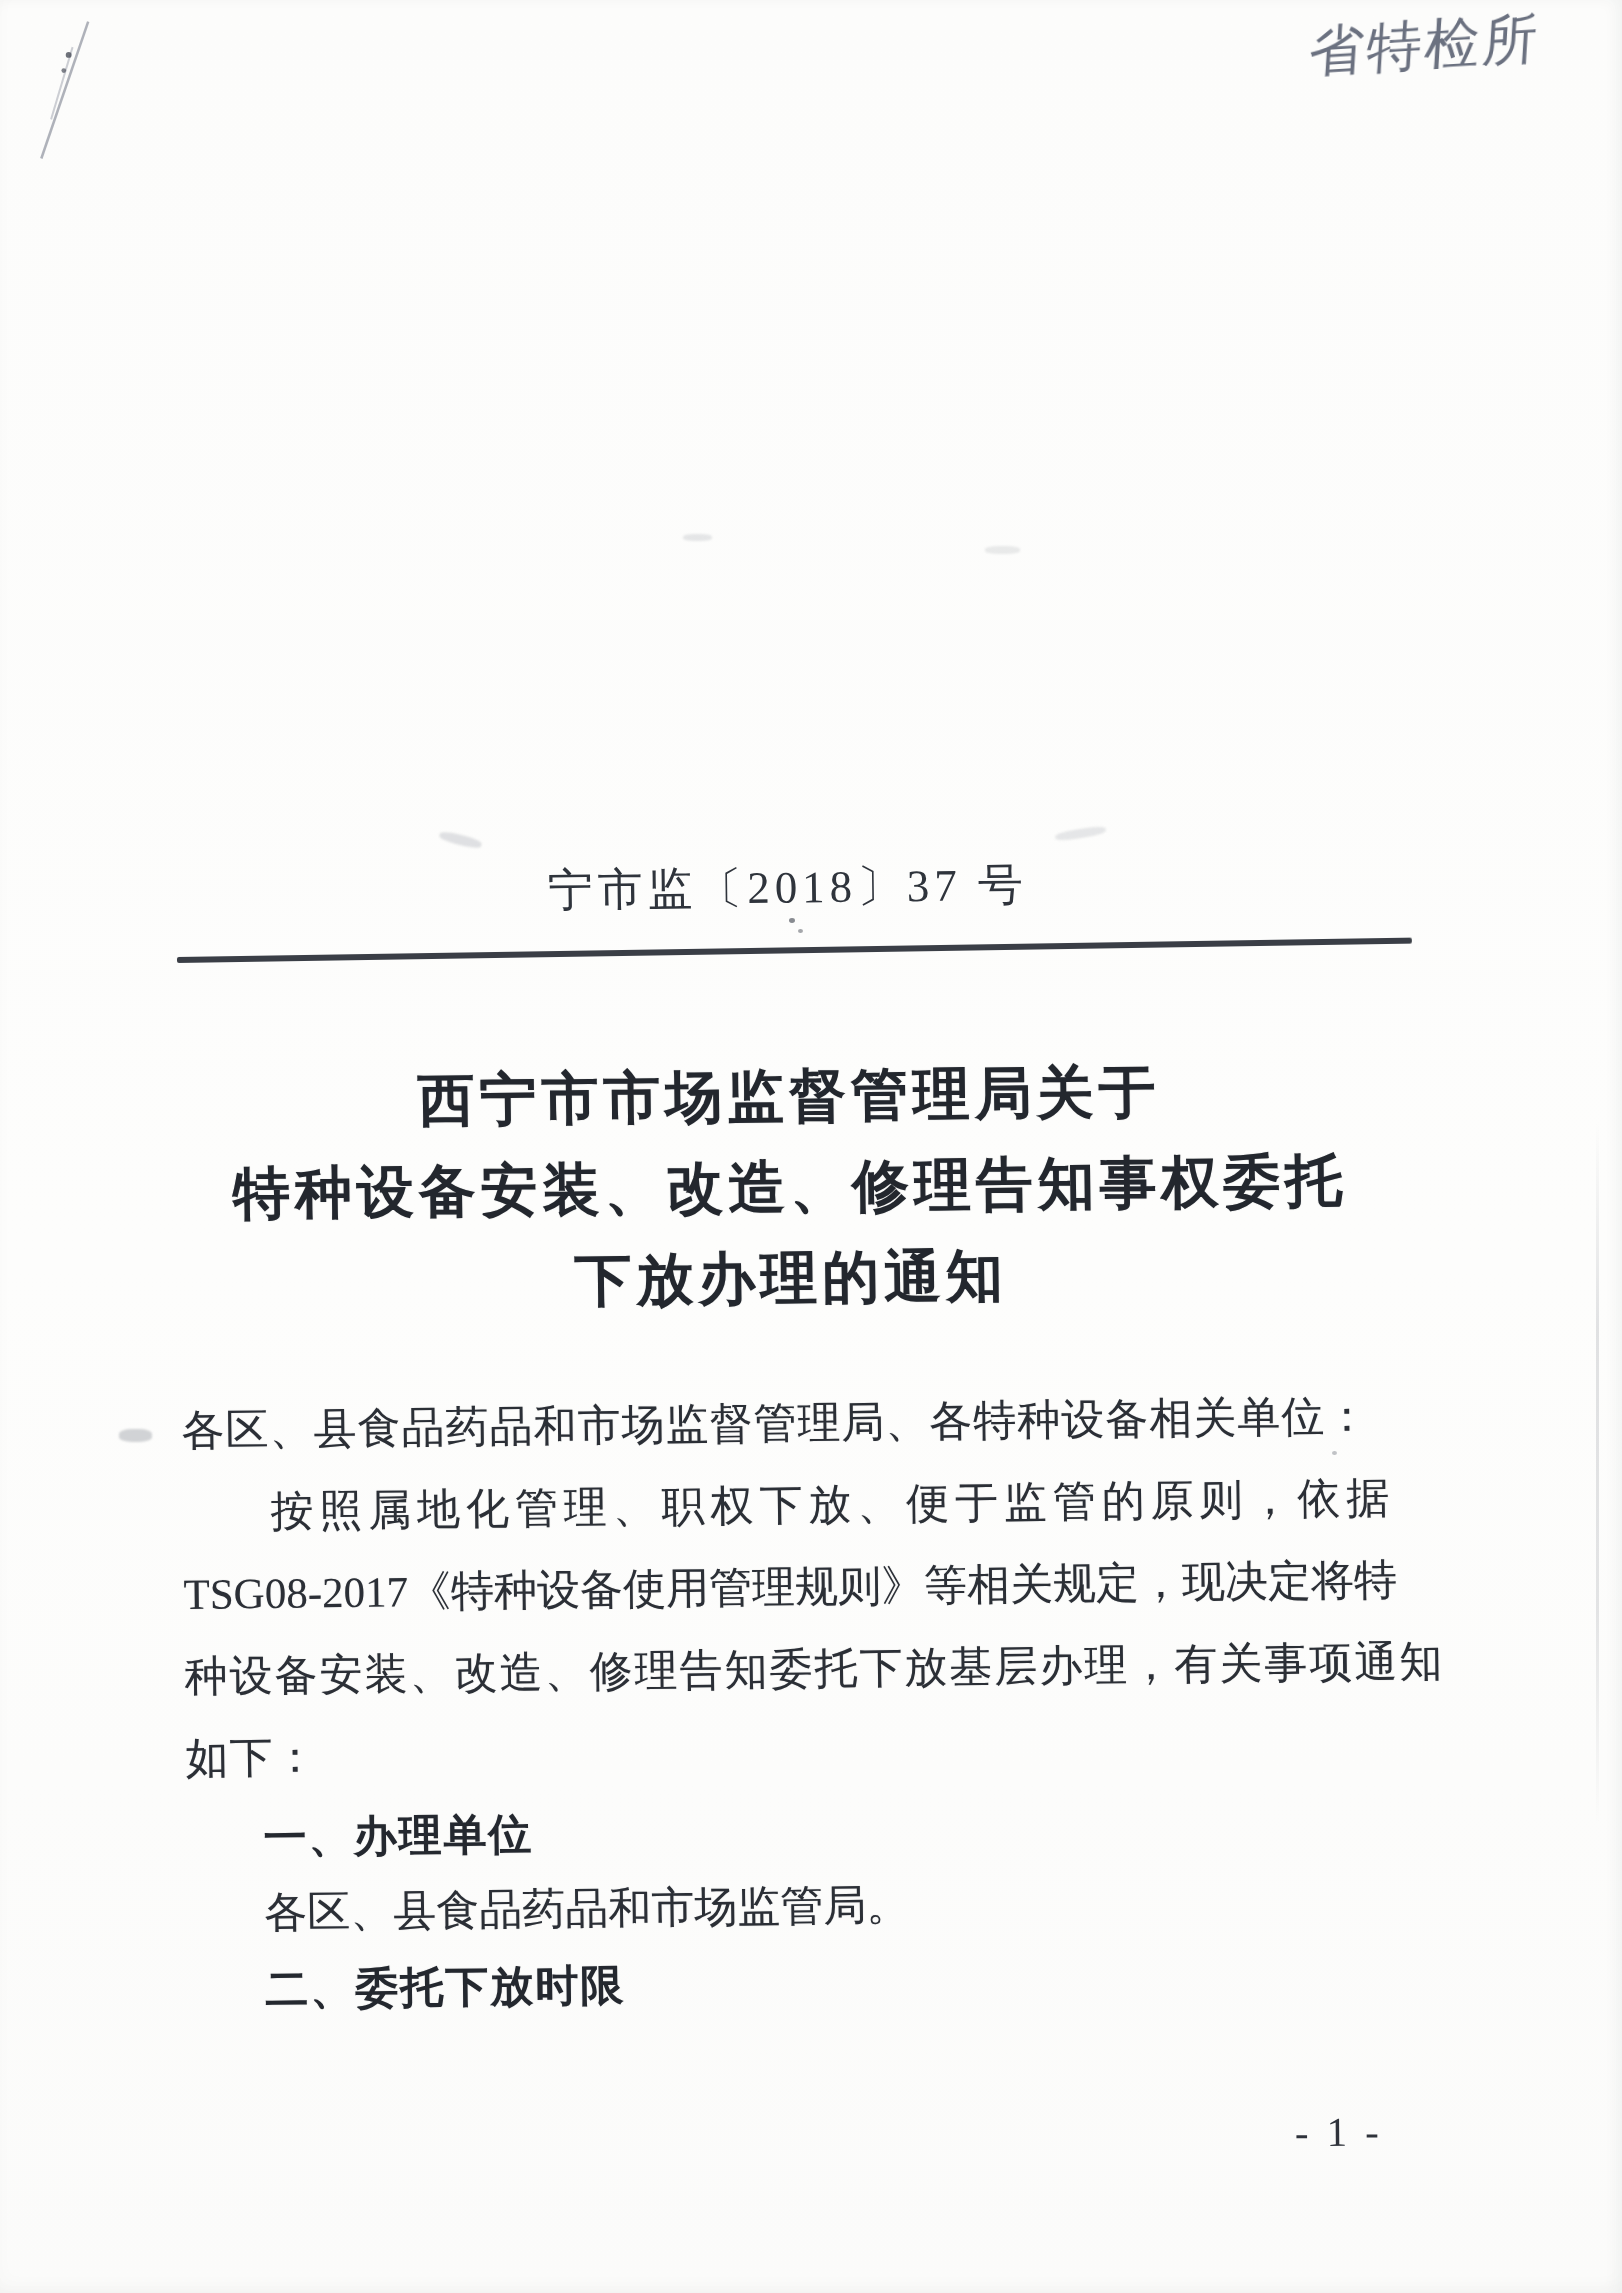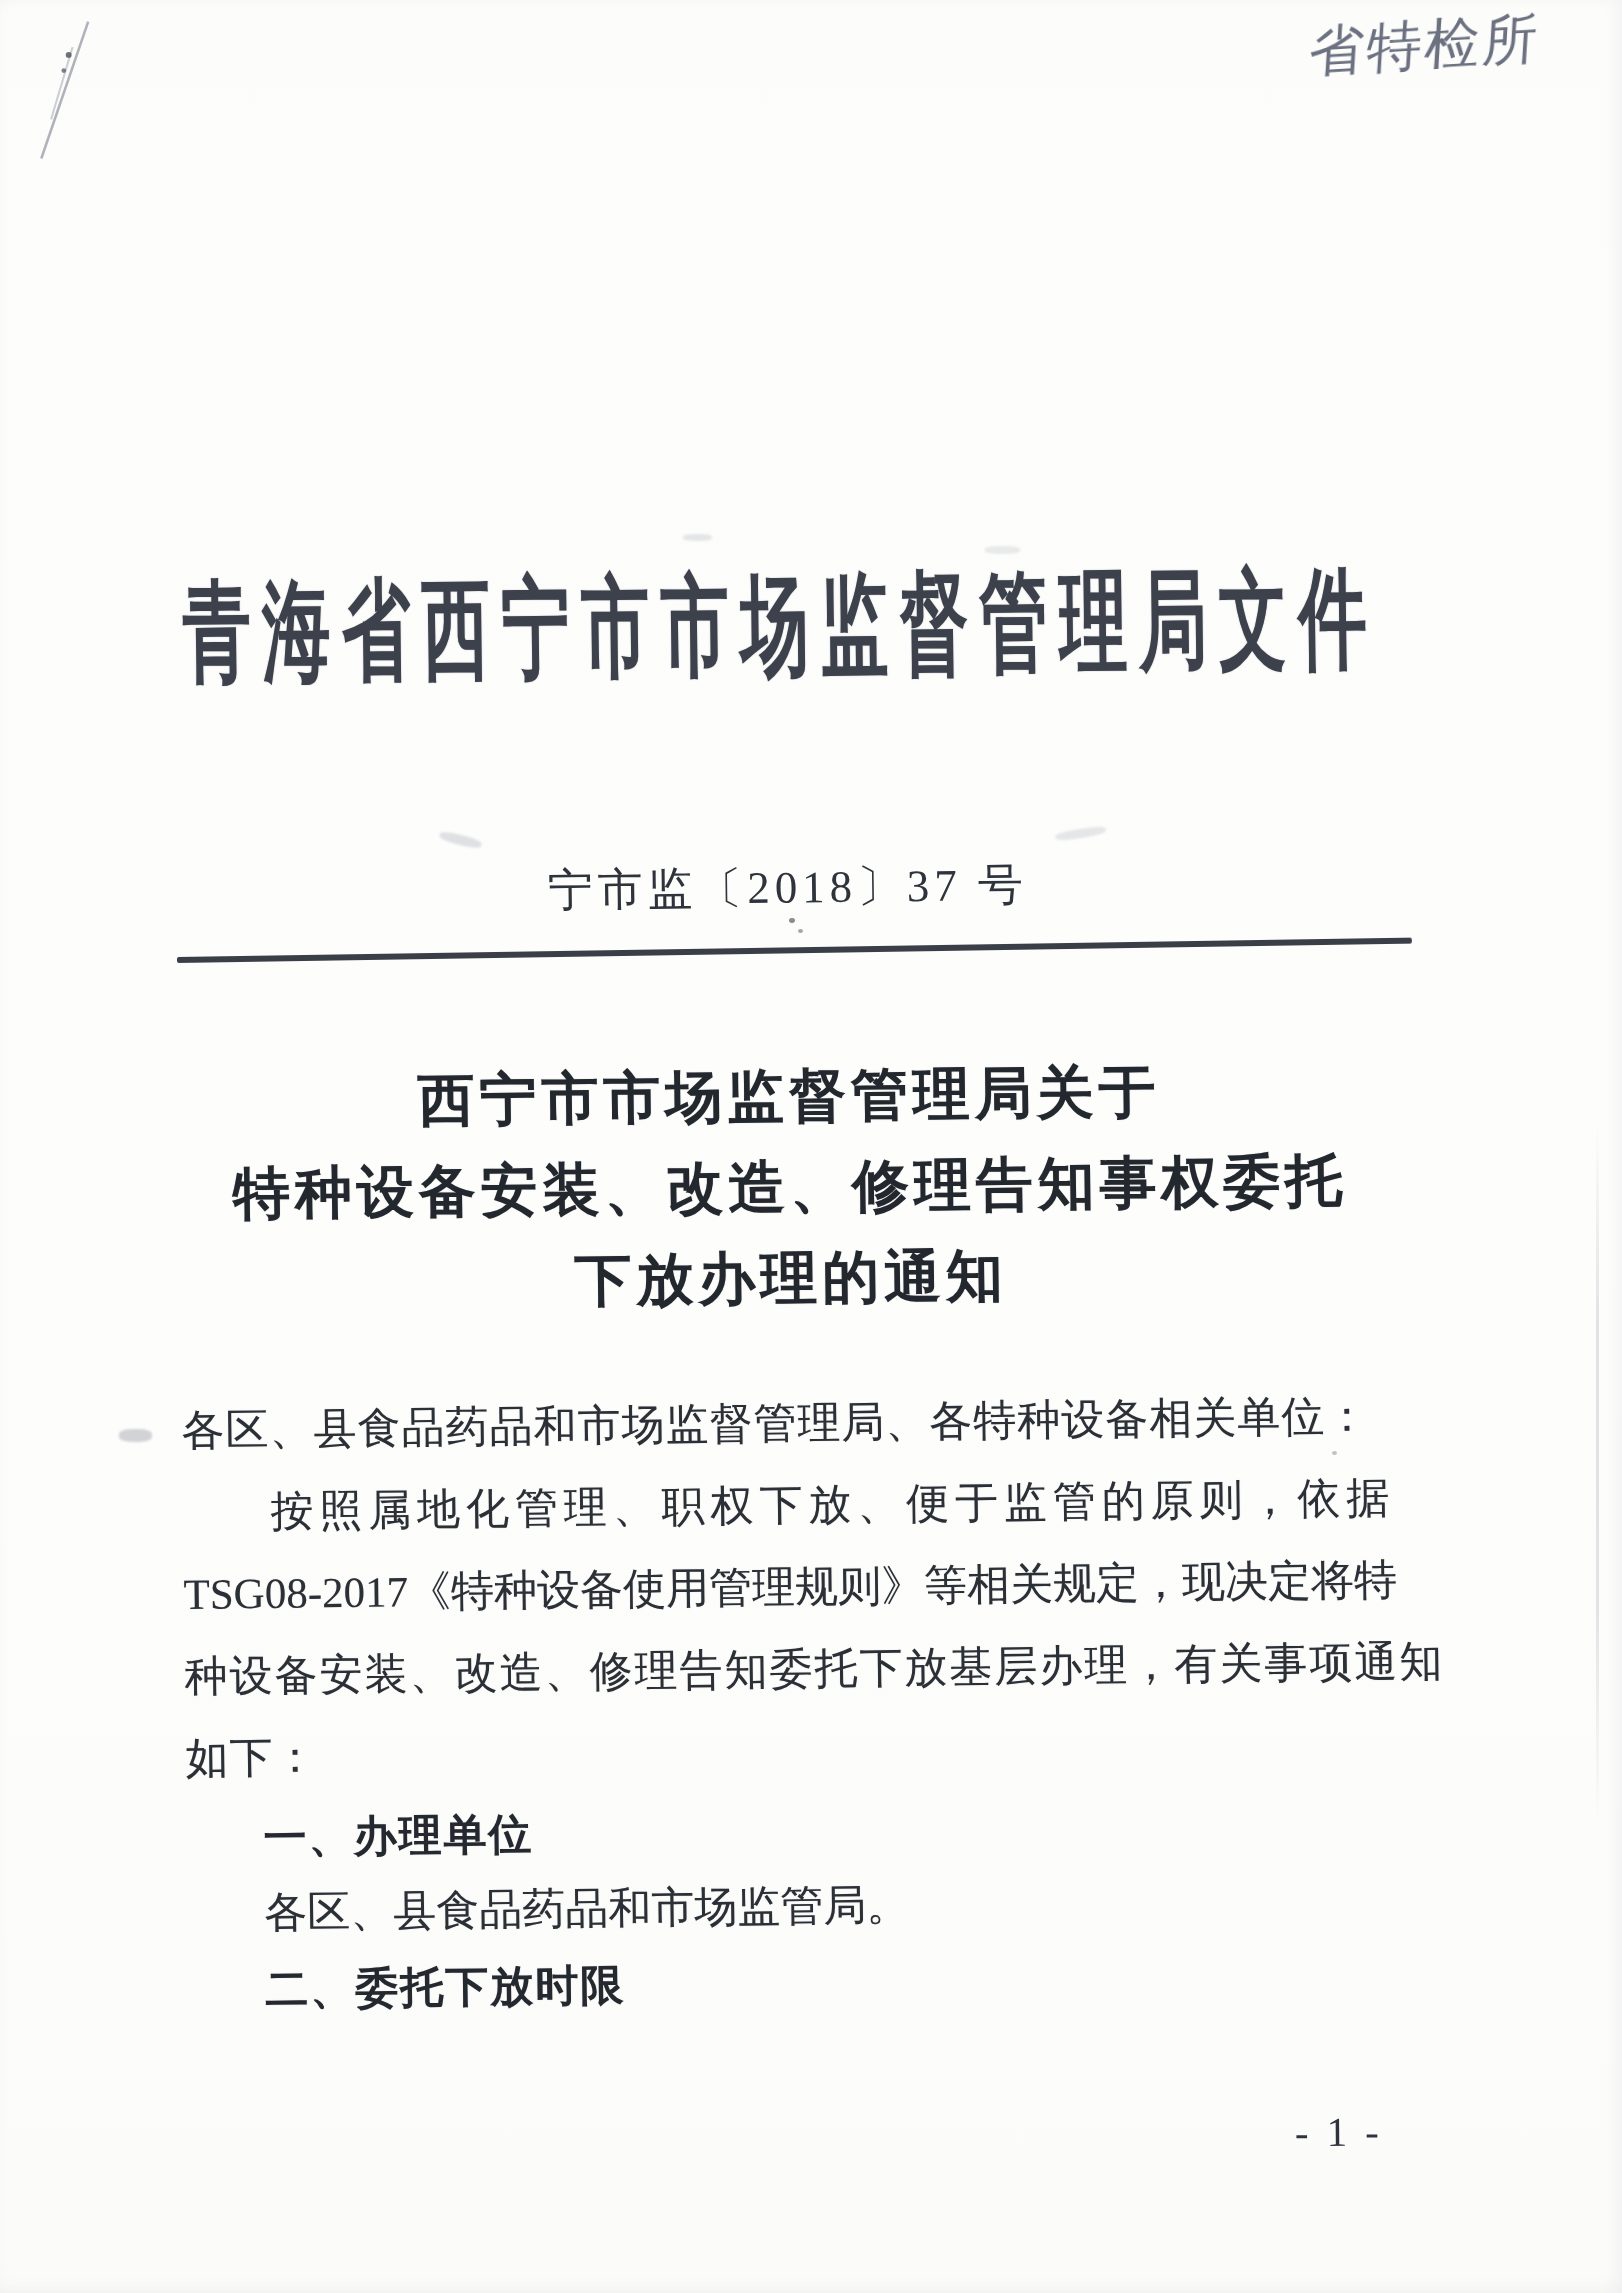--- a/index.html
+++ b/index.html
@@ -110,23 +110,20 @@
 
   <svg class="pen-marks" width="127" height="176" viewBox="0 0 130 180">
     <path d="M78,16 L30,156" stroke="#858a97" stroke-width="2.6" fill="none" opacity="0.65"></path>
     <path d="M62,42 L40,116" stroke="#9ba0ac" stroke-width="2" fill="none" opacity="0.5"></path>
     <circle cx="58" cy="50" r="3" fill="#4a4f5a" opacity="0.8"></circle>
     <circle cx="53" cy="66" r="2.4" fill="#4a4f5a" opacity="0.7"></circle>
   </svg>
 
   <div class="handwritten">省特检所</div>
 
-  <div class="org-title">
-    <span class="stretch">青海省西宁市市场监督管理局文件</span>
-  </div>
 
   <div class="doc-number">宁市监〔2018〕37 号</div>
 
   <div class="header-rule"></div>
 
   <div class="notice-title">
     <div>西宁市市场监督管理局关于</div>
     <div>特种设备安装、改造、修理告知事权委托</div>
     <div>下放办理的通知</div>
   </div>

